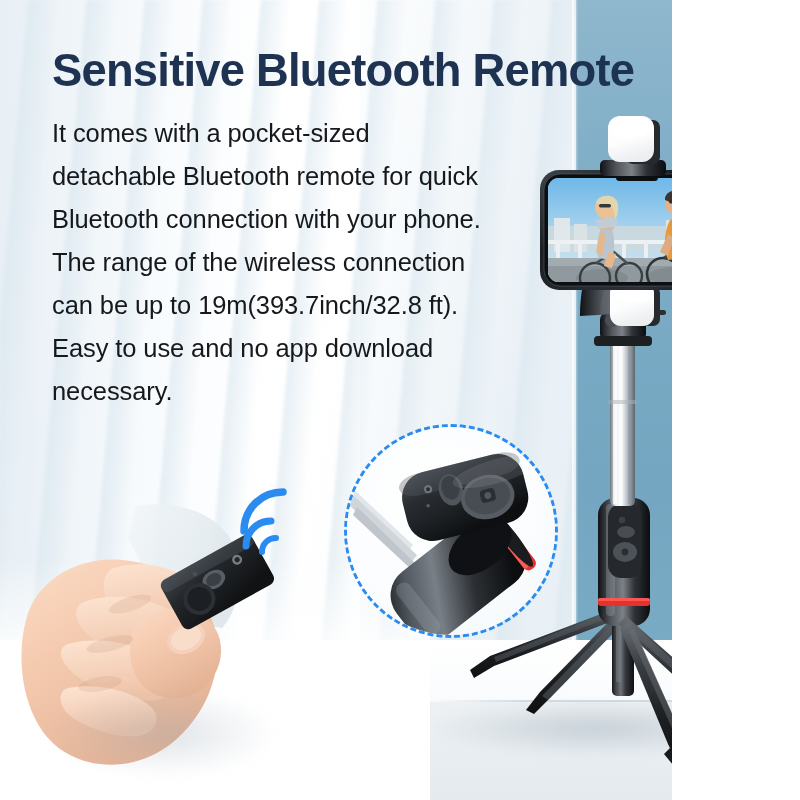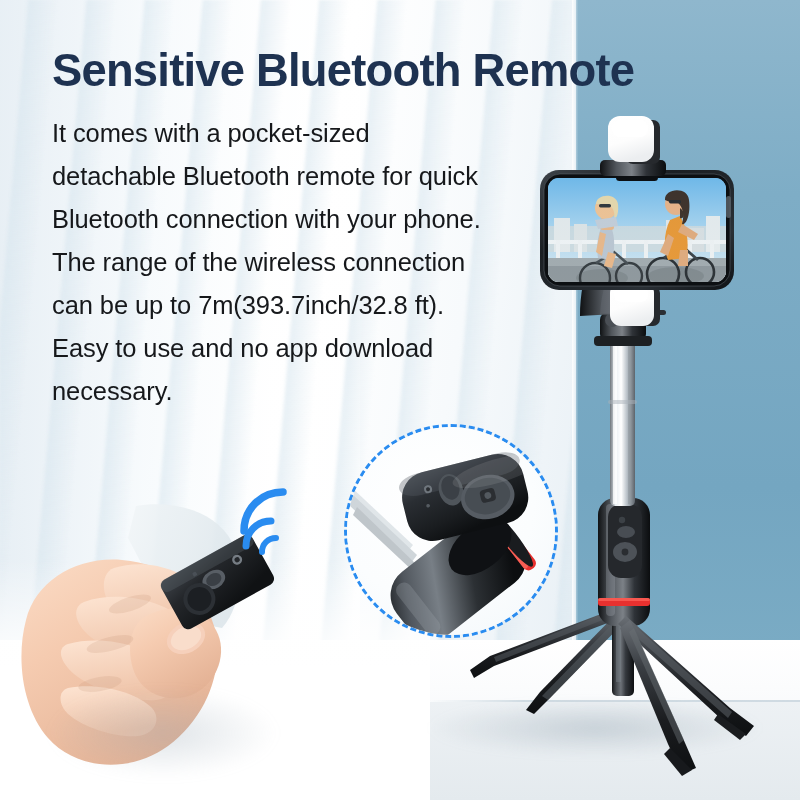--- a/index.html
+++ b/index.html
@@ -2,21 +2,21 @@
 <html><head>
 <meta charset="utf-8">
 <style>
   * { margin:0; padding:0; box-sizing:border-box; }
   html,body { width:800px; height:800px; overflow:hidden; }
   body {
     font-family:"Liberation Sans", sans-serif;
     background:#ffffff;
     position:relative;
   }
-  #stage { position:absolute; inset:0; width:800px; height:800px; overflow:hidden; }
+  #stage { position:absolute; inset:0; width:672px; height:800px; overflow:hidden; }
 
   
   .bg-base {
     position:absolute; inset:0;
     background:linear-gradient(100deg,#f3f7fa 0%, #eef4f8 18%, #ffffff 38%, #f7fafc 55%, #eaf1f6 72%, #e9f0f5 100%);
   }
   .bg-curtain {
     position:absolute; left:0; top:0; width:590px; height:660px;
     background:repeating-linear-gradient(95deg,
       rgba(255,255,255,0) 0px, rgba(255,255,255,0) 26px,
@@ -436,15 +436,15 @@
 
   <svg class="waves" viewBox="0 0 84 72">
     <g fill="none" stroke="#2a8cf0" stroke-linecap="round">
       <path d="M10 62 C10 48 21 37 35 37" stroke-width="7"></path>
       <path d="M8 47 C8 25 25 8 47 8" stroke-width="7.5"></path>
       <path d="M26 68 C26 60 32 54 40 54" stroke-width="6"></path>
     </g>
   </svg>
 
   <div class="title">Sensitive Bluetooth Remote</div>
-  <div class="body-copy">It comes with a pocket-sized detachable Bluetooth remote for quick Bluetooth connection with your phone. The range of the wireless connection can be up to 7m(393.7inch/32.8 ft). Easy to use and no app download necessary.</div>
+  <div class="body-copy">It comes with a pocket-sized detachable Bluetooth remote for quick Bluetooth connection with your phone. The range of the wireless connection can be up to 19m(393.7inch/32.8 ft). Easy to use and no app download necessary.</div>
 
 </div>
 
 </body></html>

